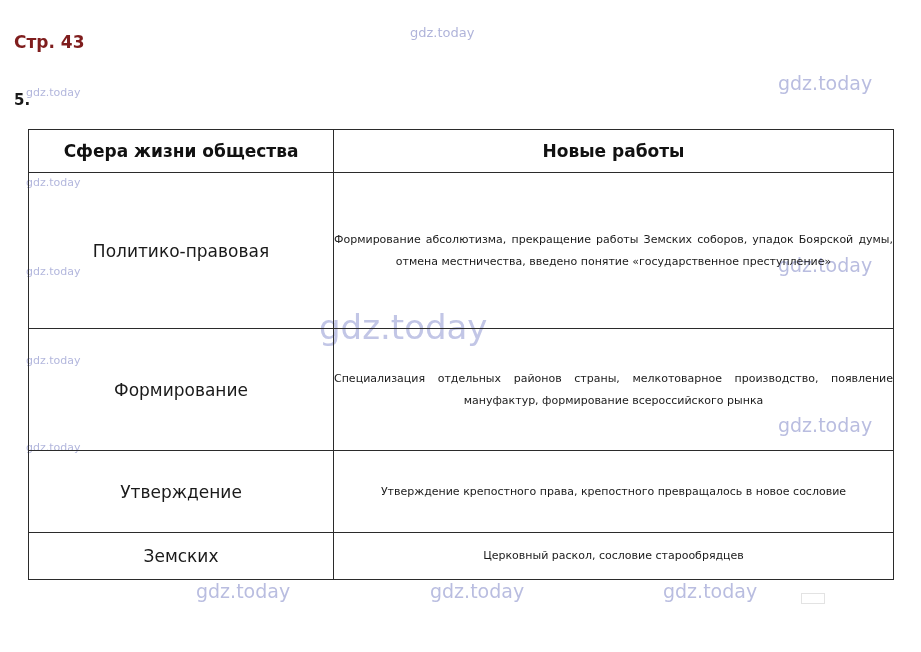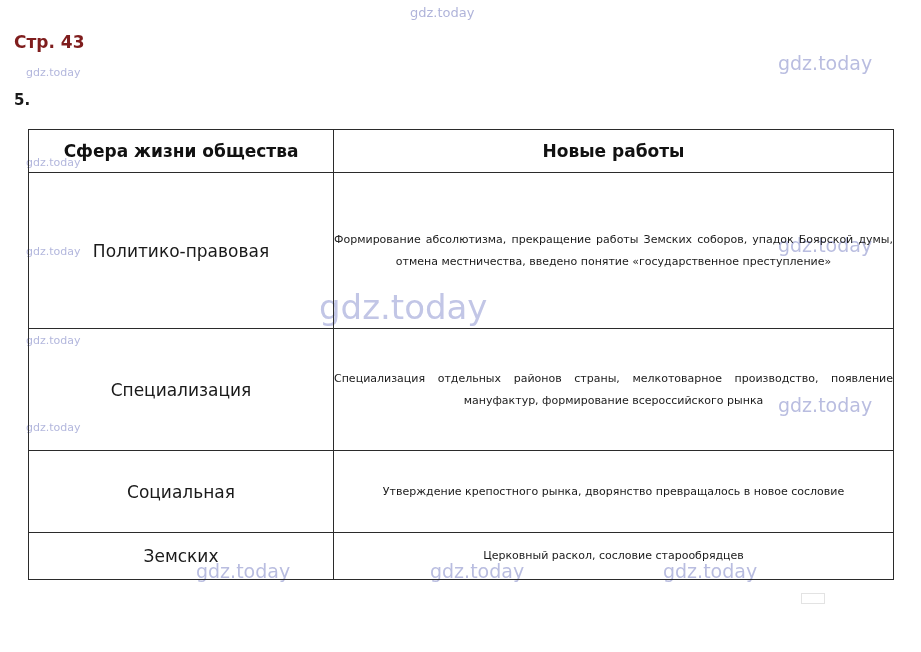--- a/index.html
+++ b/index.html
@@ -20,20 +20,21 @@
   }
 
   
   .wm {
     position: absolute;
     color: #b9bde0;
     font-family: "DejaVu Sans", sans-serif;
     white-space: nowrap;
     pointer-events: none;
     user-select: none;
+    margin-top: 20px;
   }
   .wm-small { font-size: 11px; color: #b3b7dd; }
   .wm-mid   { font-size: 19px; color: #b9bde0; }
   .wm-big   { font-size: 34px; color: #c2c6e6; }
   .wm-top   { font-size: 13px; color: #b0b4da; }
 
   
   .page-label {
     position: absolute;
     left: 14px;
@@ -145,26 +146,26 @@
           <th class="hcell">Сфера жизни общества</th>
           <th class="hcell">Новые работы</th>
         </tr>
       </thead>
       <tbody>
         <tr class="r1">
           <td class="sphere">Политико-правовая</td>
           <td class="phenom just">Формирование абсолютизма, прекращение работы Земских соборов, упадок Боярской думы, отмена местничества, введено понятие «государственное преступление»</td>
         </tr>
         <tr class="r2">
-          <td class="sphere">Специализация</td>
+          <td class="sphere">Формирование</td>
           <td class="phenom just">Специализация отдельных районов страны, мелкотоварное производство, появление мануфактур, формирование всероссийского рынка</td>
         </tr>
         <tr class="r3">
-          <td class="sphere">Социальная</td>
-          <td class="phenom">Утверждение крепостного рынка, дворянство превращалось в новое сословие</td>
+          <td class="sphere">Утверждение</td>
+          <td class="phenom">Утверждение крепостного права, крепостного превращалось в новое сословие</td>
         </tr>
         <tr class="r4">
           <td class="sphere">Земских</td>
           <td class="phenom">Церковный раскол, сословие старообрядцев</td>
         </tr>
       </tbody>
     </table>
   </div>
 
   <div class="faint-mark"></div>

